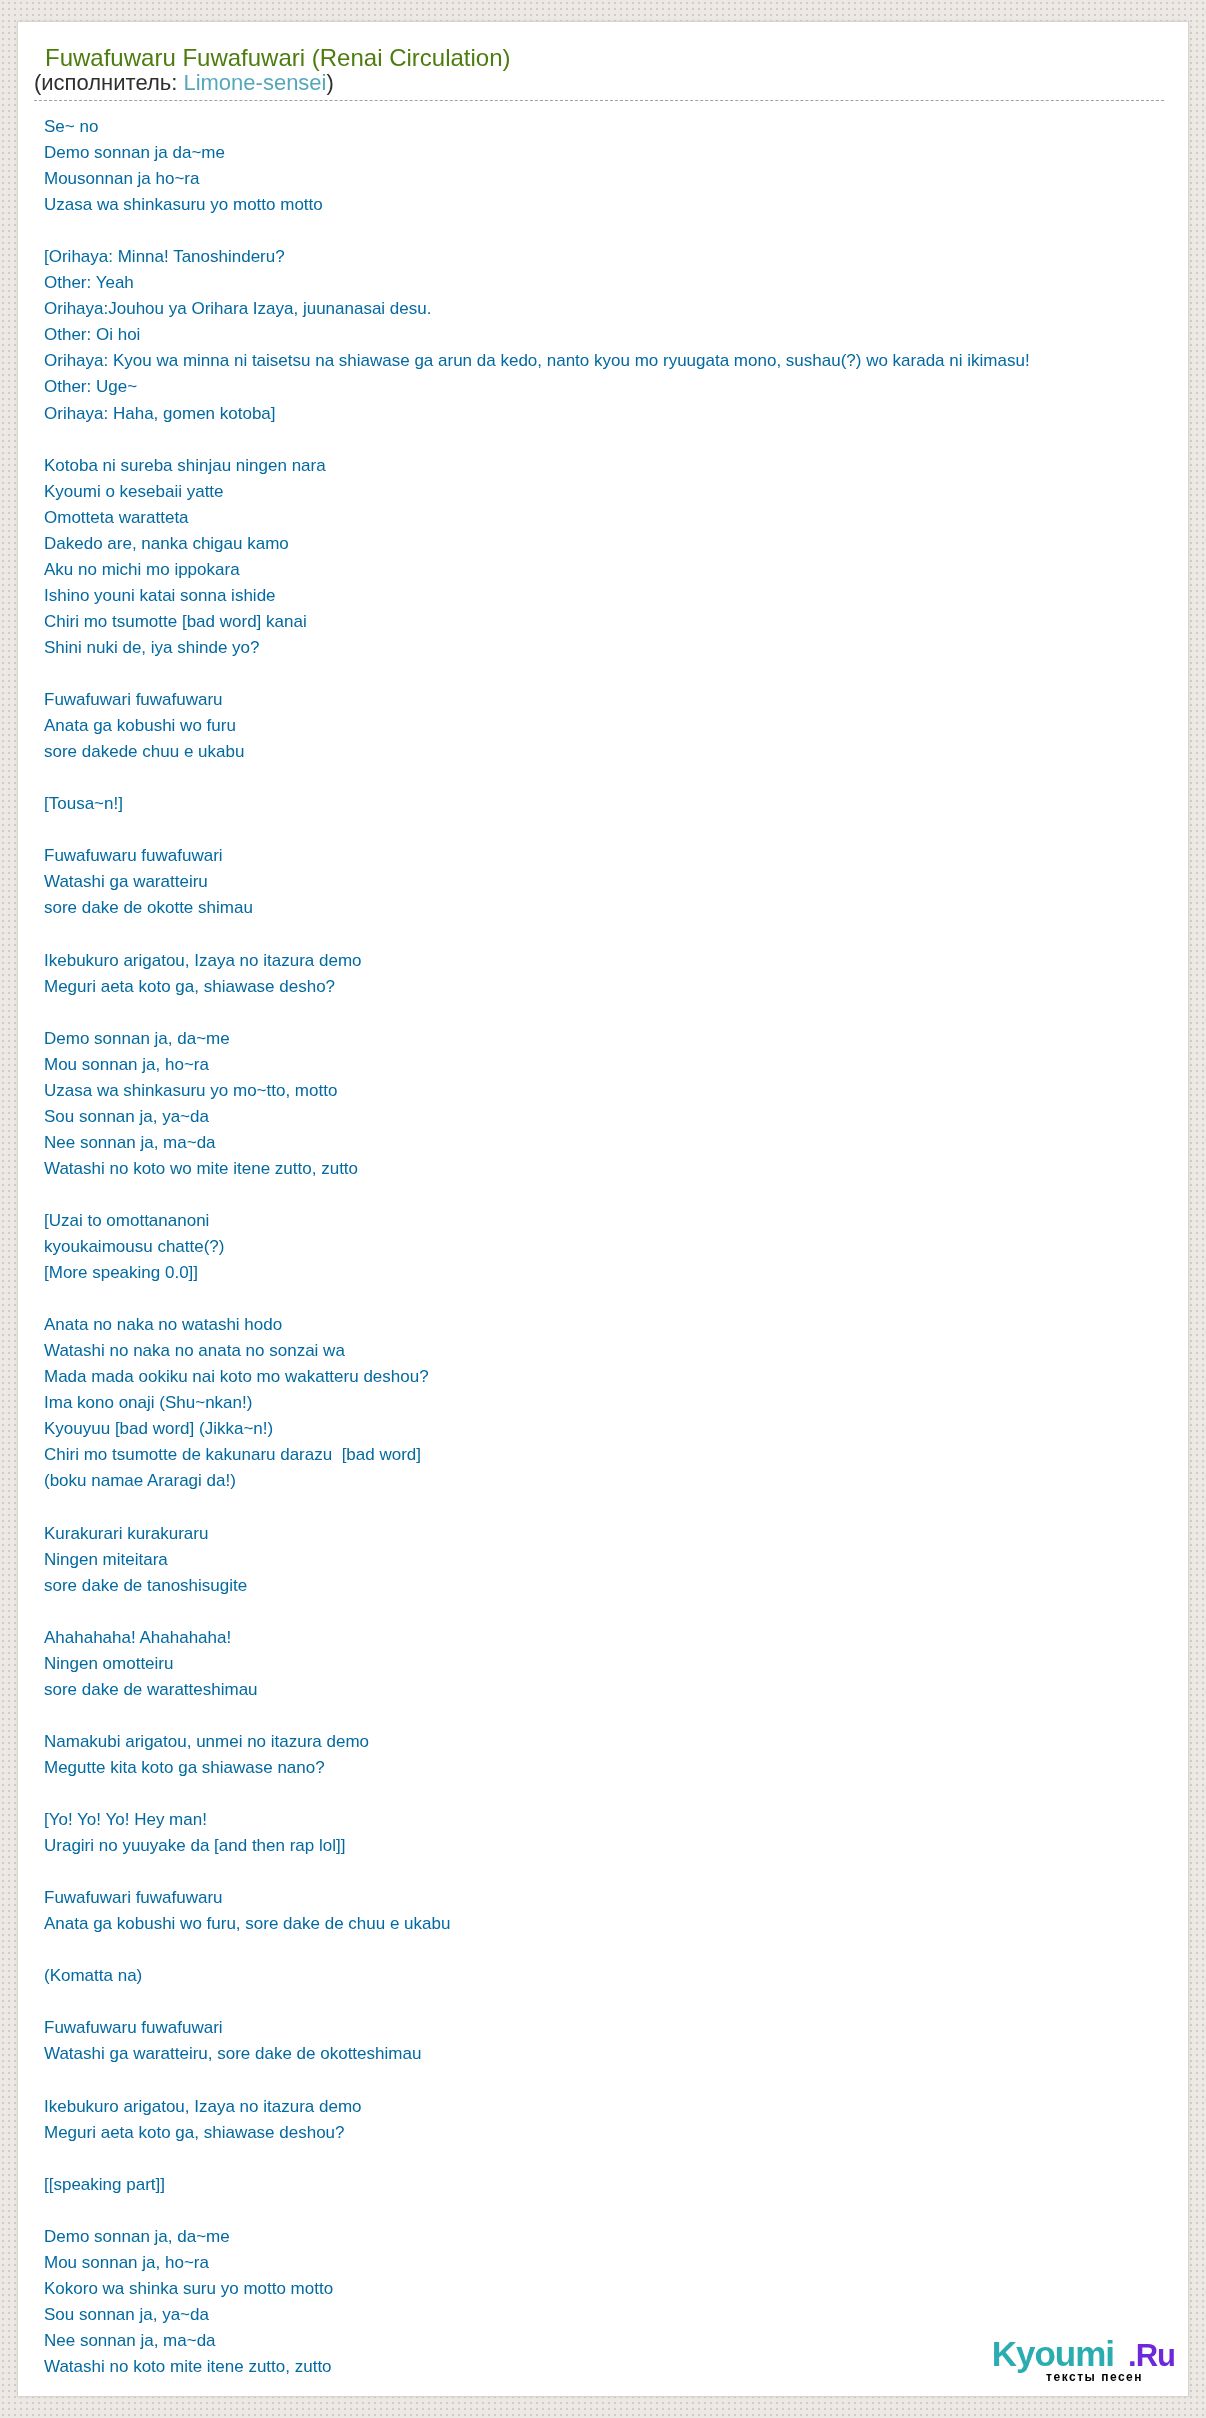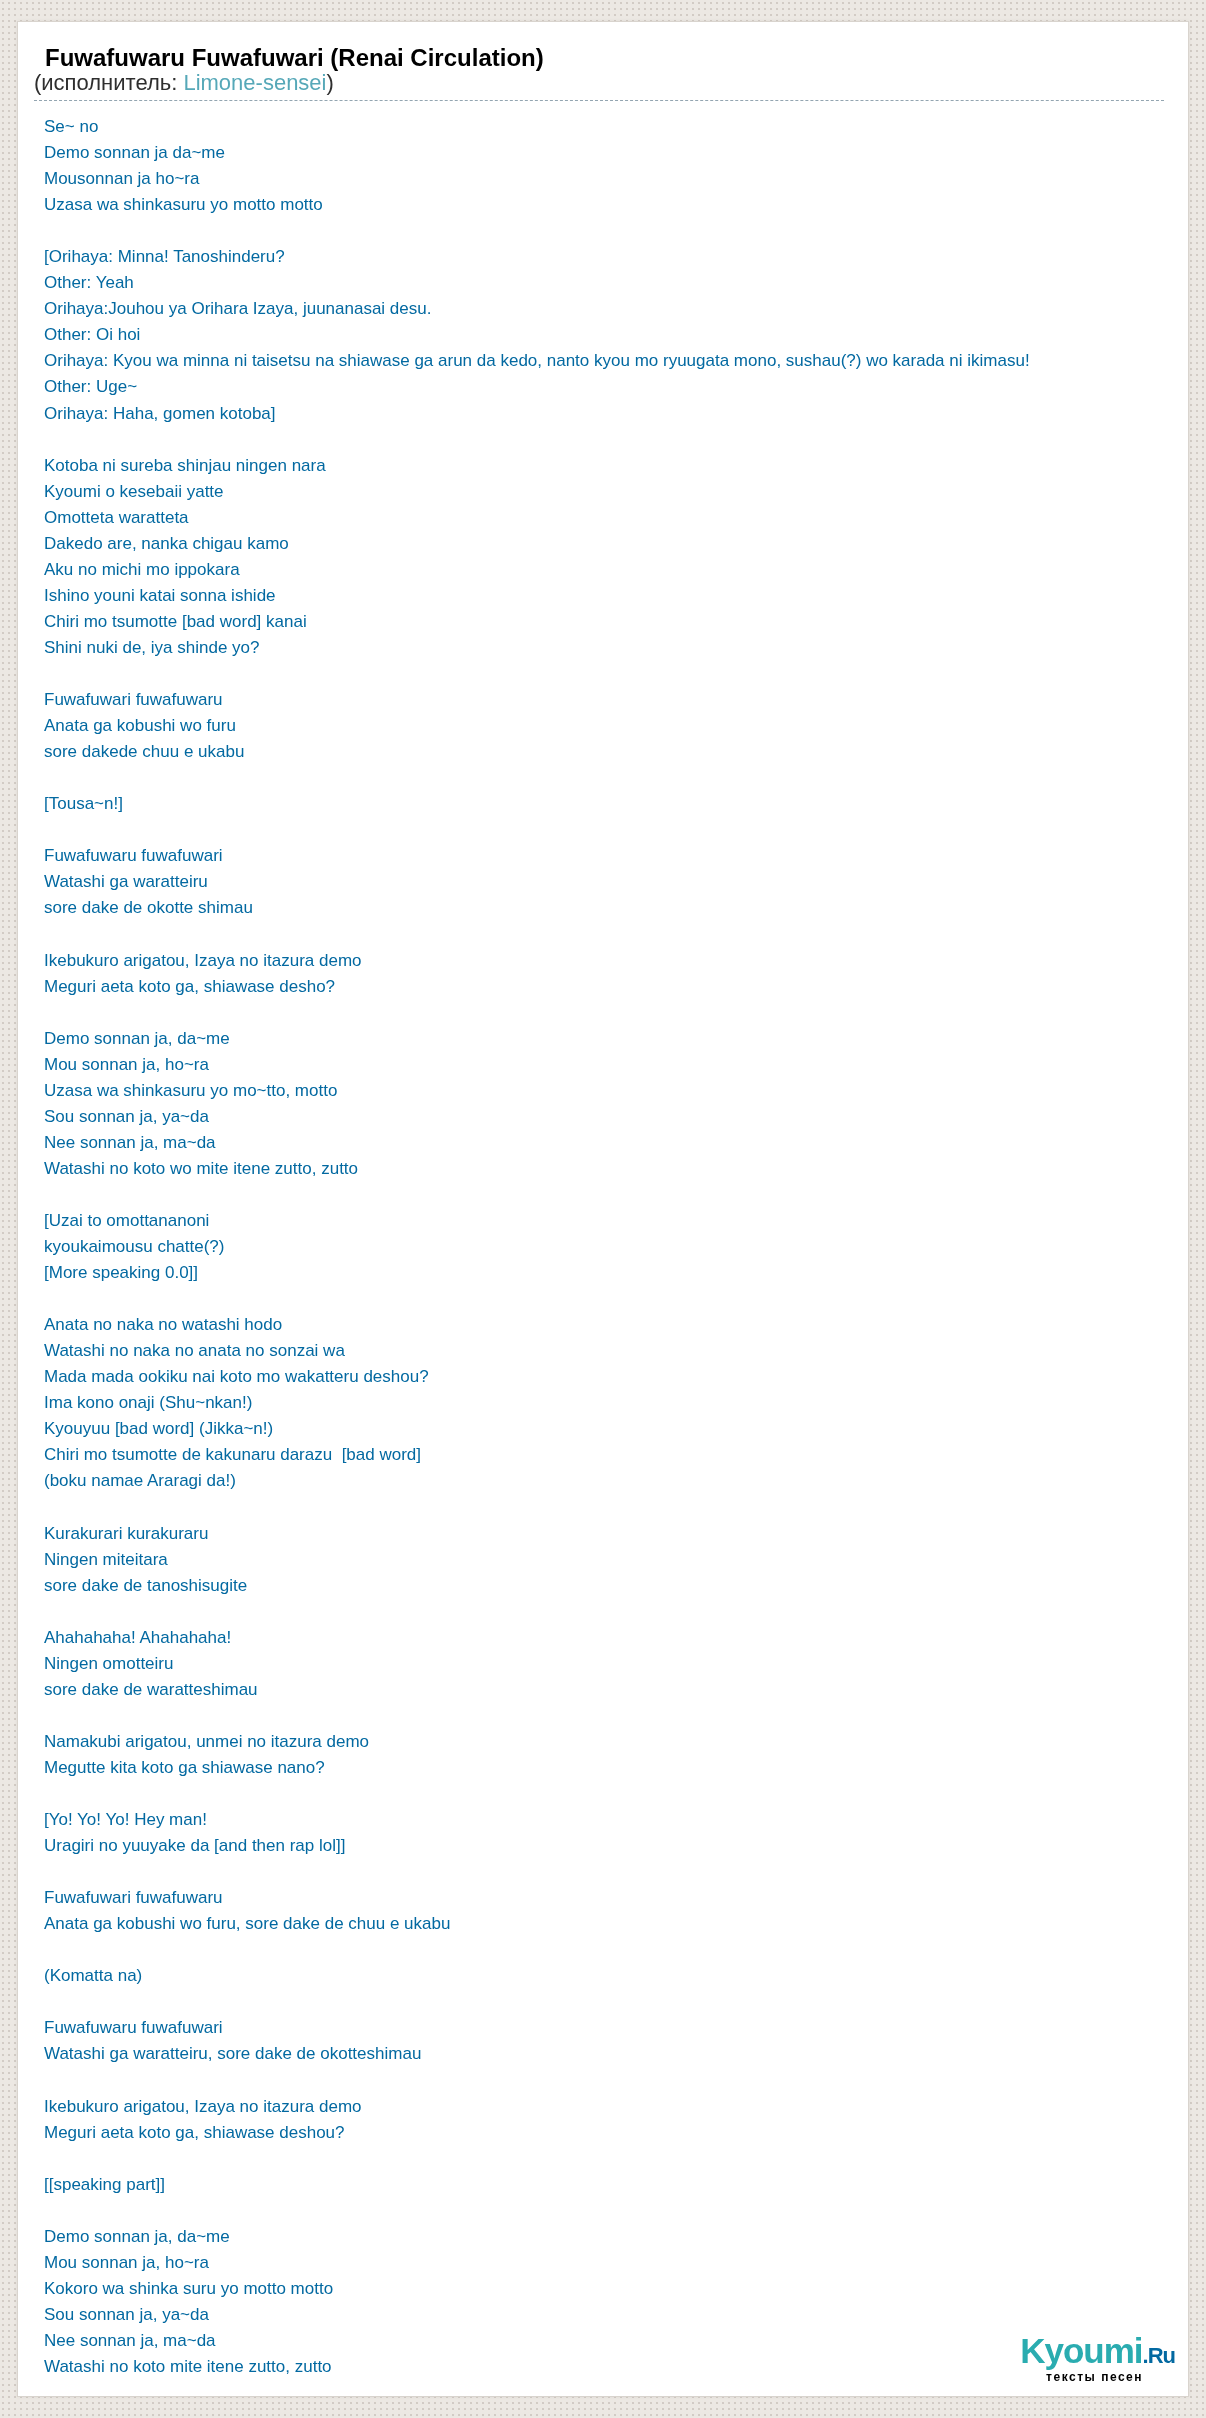--- a/index.html
+++ b/index.html
@@ -30,22 +30,22 @@
   }
   .song-header {
     margin: 22px 24px 0 16px;
     padding-bottom: 7px;
     border-bottom: 1px dashed #93a5b1;
   }
   .page-title {
     margin: 0 0 0 11px;
     font-size: 24px;
     line-height: 28px;
-    font-weight: 700;
-    color: #000000;
+    font-weight: 400;
+    color: #4d7c0f;
   }
   .artist-line {
     margin: 1px 0 0 0;
     font-size: 22px;
     line-height: 20px;
     color: #2e2e2e;
   }
   .artist-link {
     color: #56a8b8;
     text-decoration: none;
@@ -68,22 +68,23 @@
     cursor: pointer;
   }
   .logo-word {
     font-size: 35px;
     line-height: 36px;
     font-weight: 700;
     letter-spacing: -1px;
     color: #2aacb0;
   }
   .logo-word .logo-suffix {
-    font-size: 22px;
-    color: #0369a1;
+    font-size: 31px;
+    color: #6d28d9;
+    padding-left: 14px;
   }
   .logo-tagline {
     font-size: 12px;
     line-height: 13px;
     font-weight: 700;
     letter-spacing: 1.5px;
     color: #000000;
     margin: -3px 32px 6px 0;
   }
 </style>

